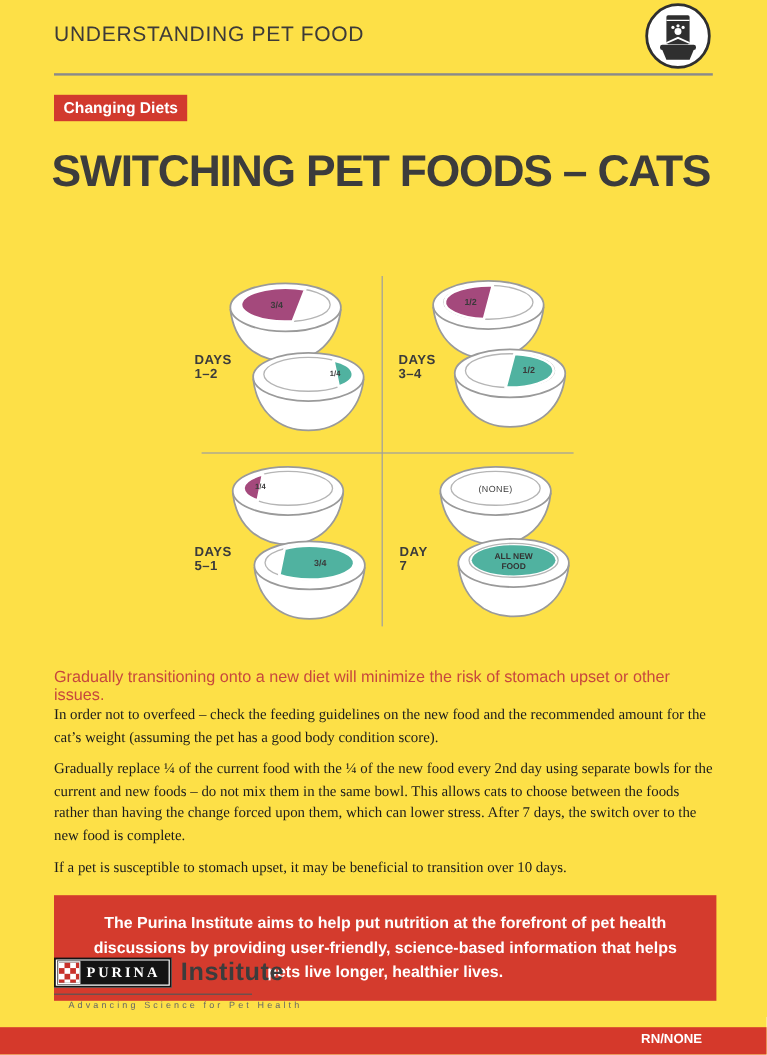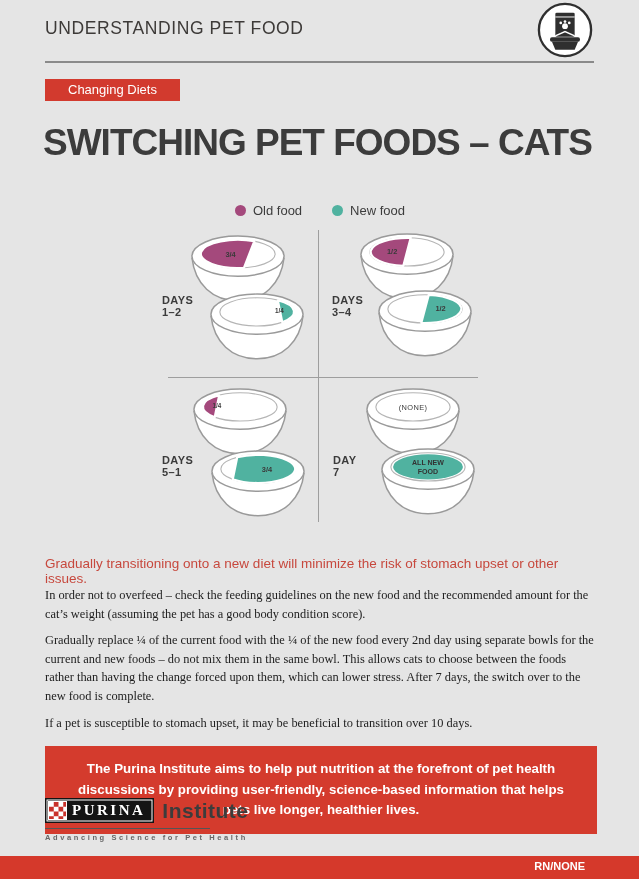--- a/index.html
+++ b/index.html
@@ -1,27 +1,27 @@
 <!DOCTYPE html>
 <html><head>
 <meta charset="utf-8">
 <style>
   html,body{margin:0;padding:0;background:#fff;}
-  .page{position:relative;width:639px;height:879px;background:#e5e5e5;overflow:hidden;
+  .page{position:relative;width:639px;height:879px;background:#fde047;overflow:hidden;
         font-family:"Liberation Sans",sans-serif;}
 
   
   .hdr-title{position:absolute;left:45px;top:18px;font-size:17.5px;letter-spacing:.6px;
              color:#3d3a38;font-weight:400;}
   .hdr-icon{position:absolute;left:534px;top:2px;}
   .hdr-rule{position:absolute;left:45px;top:61px;width:549px;height:2px;background:#8a8a8a;}
 
   
   .badge{position:absolute;left:45px;top:79px;background:#d23a2e;color:#fff;
-         font-size:13px;font-weight:400;padding:3px 23px 4px;}
+         font-size:13px;font-weight:700;padding:3px 8px 4px;}
 
   
   .main-title{position:absolute;left:43px;top:122px;width:560px;font-size:37px;font-weight:700;
               color:#3c3c3c;letter-spacing:-1px;}
 
   
   .legend{position:absolute;left:160px;top:203px;width:320px;display:flex;justify-content:center;gap:30px;}
   .legend-item{display:flex;align-items:center;gap:7px;font-size:13px;color:#3c3c3c;}
   .dot{width:11px;height:11px;border-radius:50%;}
   .dot-old{background:#a4497c;}
@@ -49,25 +49,25 @@
            font-family:"Liberation Sans",sans-serif;font-size:13.3px;font-weight:700;
            line-height:1.55;padding:13px 24px;margin-top:14px;}
 
   
   .footer-logo{position:absolute;left:45px;top:798px;}
   .brand-row{display:flex;align-items:center;gap:8px;}
   .brand-box{display:inline-flex;align-items:center;gap:5px;background:#141414;
              padding:3px 9px 3px 3px;box-shadow:inset 0 0 0 1.5px #141414, inset 0 0 0 2.5px #fff;}
   .checker{width:17px;height:17px;border:1px solid #fff;
            background:repeating-conic-gradient(#c8322b 0% 25%, #ffffff 0% 50%) 0 0/9.5px 9.5px;}
-  .brand-name{font-family:"Liberation Serif",serif;font-weight:700;font-size:15px;color:#fff;
+  .brand-name{font-family:"Liberation Serif",serif;font-weight:700;font-size:12px;color:#fff;
               letter-spacing:2.5px;}
   .brand-suffix{font-size:21px;color:#3c3c3c;font-weight:700;letter-spacing:.5px;}
   .footer-rule{width:165px;height:1px;background:#555;margin-top:5px;}
-  .tagline{margin-top:4px;font-size:7.5px;letter-spacing:2.6px;color:#666;font-weight:700;}
+  .tagline{margin-top:4px;font-size:7.5px;letter-spacing:2.6px;color:#666;font-weight:400;margin-left:12px;}
 
   
   .bottom-bar{position:absolute;left:0;bottom:0;width:639px;height:23px;background:#d5392b;}
   .doc-code{position:absolute;right:54px;top:4px;color:#fff;font-size:11px;font-weight:700;}
 </style>
 </head>
 <body>
 
 <div class="page">
 
@@ -85,30 +85,20 @@
       <rect x="16.5" y="36.5" width="31" height="4.5" rx="2" fill="#2f2f2f"></rect>
       <path d="M18.5,41 h27 l-3.5,8.5 h-20 z" fill="#2f2f2f"></path>
     </svg>
   </div>
   <div class="hdr-rule"></div>
 
   <div class="badge">Changing Diets</div>
 
   <div class="main-title">SWITCHING PET FOODS – CATS</div>
 
-  <div class="legend">
-    <div class="legend-item">
-      <span class="dot dot-old"></span>
-      <span>Old food</span>
-    </div>
-    <div class="legend-item">
-      <span class="dot dot-new"></span>
-      <span>New food</span>
-    </div>
-  </div>
 
   <div class="diagram">
     <div class="v-div"></div>
     <div class="h-div"></div>
 
     <div class="day-label" style="left:162px;top:66px;">
       <div>DAYS</div>
       <div>1–2</div>
     </div>
     <div class="day-label" style="left:332px;top:66px;">

